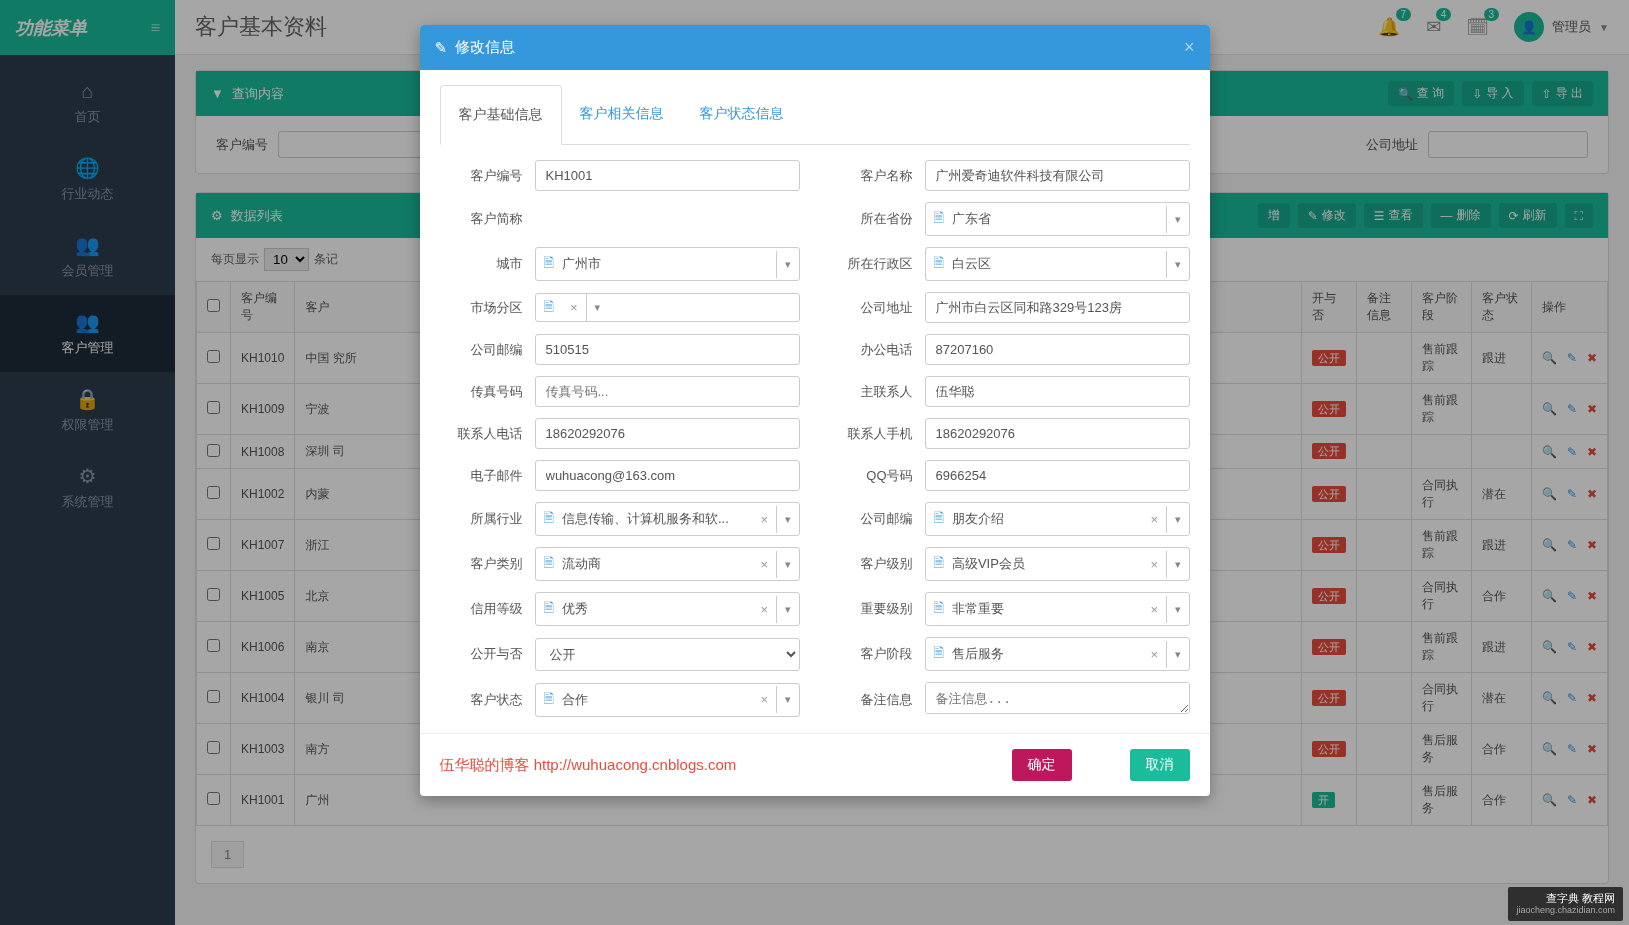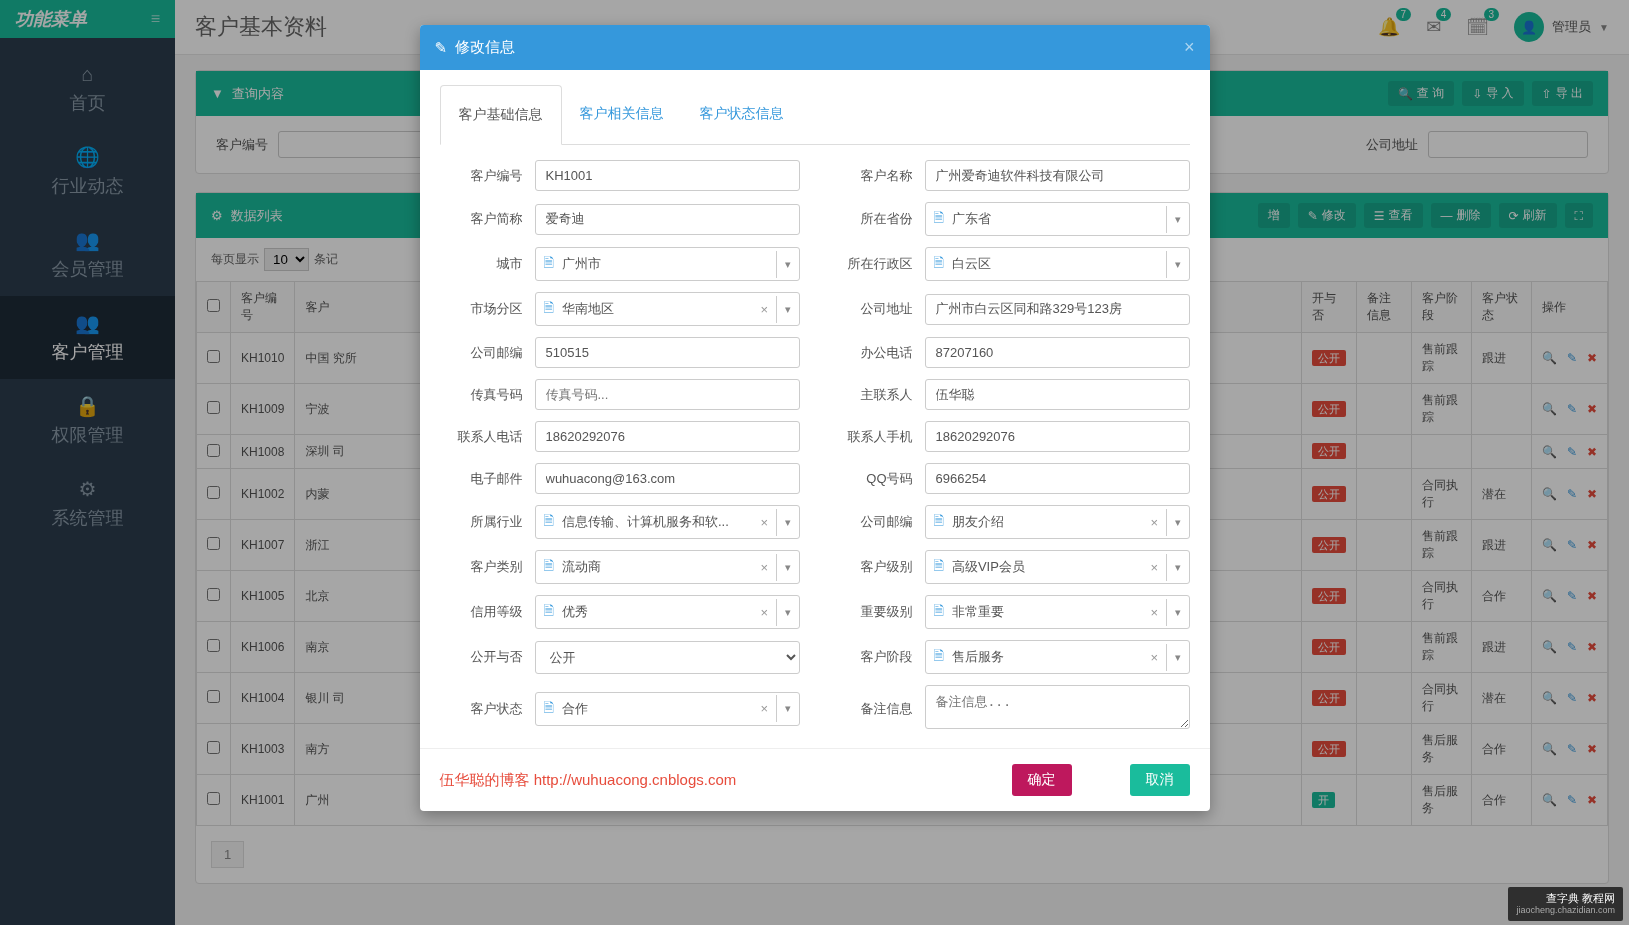--- a/index.html
+++ b/index.html
@@ -1,27 +1,27 @@
 <!DOCTYPE html>
 <html><head>
 <meta charset="utf-8">
 <style>
 * { box-sizing: border-box; margin: 0; padding: 0; }
 body { font-family: "Microsoft YaHei", Arial, sans-serif; font-size: 13px; background: #f5f5f5; color: #333; overflow: hidden; height: 925px; position: relative; }
 
 
 .sidebar { position: absolute; left: 0; top: 0; width: 175px; height: 100%; background: #2b3c4d; color: #8a9aa8; }
-.sidebar-header { height: 38px; background: #1abc9c; color: #fff; display: flex; align-items: center; justify-content: space-between; padding: 0 15px; font-size: 18px; font-weight: bold; font-style: italic; }
+.sidebar-header { height: 55px; background: #1abc9c; color: #fff; display: flex; align-items: center; justify-content: space-between; padding: 0 15px; font-size: 18px; font-weight: bold; font-style: italic; }
 .hamburger { font-size: 16px; color: rgba(255,255,255,0.6); }
 .sidebar-menu { padding-top: 10px; }
 .sidebar-item { display: flex; flex-direction: column; align-items: center; padding: 15px 0; cursor: pointer; color: #8a9aa8; position: relative; }
 .sidebar-item.active { background: #1e2b38; color: #fff; }
 .sidebar-item.active::after { content: ''; position: absolute; right: -8px; top: 50%; margin-top: -8px; border: 8px solid transparent; border-right-color: #f5f5f5; }
 .sidebar-item .icon { font-size: 20px; margin-bottom: 5px; }
-.sidebar-item .label { font-size: 18px; }
+.sidebar-item .label { font-size: 13px; }
 
 
 .main { position: absolute; left: 175px; top: 0; right: 0; height: 100%; }
 .top-bar { height: 55px; background: #fff; display: flex; align-items: center; padding: 0 20px; justify-content: space-between; border-bottom: 1px solid #e5e5e5; }
 .page-title-lg { font-size: 22px; color: #666; text-align: right; }
 .top-right { display: flex; align-items: center; gap: 25px; }
 .notif-icon { position: relative; font-size: 18px; color: #888; }
 .badge-sm { position: absolute; top: -8px; right: -10px; background: #1abc9c; color: #fff; border-radius: 10px; font-size: 10px; padding: 1px 5px; }
 .user-info { display: flex; align-items: center; gap: 8px; color: #555; }
 .avatar { width: 30px; height: 30px; border-radius: 50%; background: #1abc9c; display: inline-flex; align-items: center; justify-content: center; color: #fff; }
@@ -61,21 +61,21 @@
 .modal-body { padding: 15px 20px 5px; }
 .tabs { border-bottom: 1px solid #ddd; display: flex; margin-bottom: 15px; }
 .tab { padding: 20px 18px; cursor: pointer; color: #3598dc; font-size: 14px; }
 .tab.active { border: 1px solid #ddd; border-bottom-color: #fff; border-radius: 4px 4px 0 0; color: #555; margin-bottom: -1px; background: #fff; }
 
 .form-grid { display: grid; grid-template-columns: 1fr 1fr; gap: 0 30px; }
 .form-row { display: flex; align-items: center; margin-bottom: 11px; }
 .form-label { width: 95px; text-align: right; color: #555; padding-right: 12px; font-size: 13px; }
 .form-control { flex: 1; position: relative; }
 .form-control input, .form-control select, .form-control textarea { width: 100%; border: 1px solid #ccc; padding: 7px 10px; border-radius: 3px; font-size: 13px; color: #555; background: #fff; }
-.form-control textarea { resize: vertical; height: 44px; }
+.form-control textarea { resize: vertical; height: 32px; }
 .select-like { display: flex; align-items: center; width: 100%; border: 1px solid #ccc; border-radius: 3px; overflow: hidden; }
 .select-like .doc-icon { padding: 0 8px; color: #3598dc; font-size: 13px; }
 .select-like .sel-text { flex: 1; padding: 7px 0; color: #555; font-size: 13px; white-space: nowrap; overflow: hidden; text-overflow: ellipsis; }
 .select-like .clear-x { padding: 0 8px; color: #999; cursor: pointer; }
 .select-like .caret-box { border-left: 1px solid #ccc; padding: 7px 8px; color: #888; cursor: pointer; font-size: 11px; }
 
 .modal-footer { padding: 15px 20px; border-top: 1px solid #eee; display: flex; justify-content: space-between; align-items: center; }
 .blog-link { color: #e74c3c; font-size: 15px; }
 .footer-btns { display: flex; gap: 10px; }
 .btn { padding: 7px 16px; border-radius: 3px; border: none; cursor: pointer; font-size: 14px; }
@@ -411,21 +411,20 @@
           <div class="form-row">
             <div class="form-label">客户编号</div>
             <div class="form-control"><input type="text" value="KH1001" style=""></div>
           </div>
           <div class="form-row">
             <div class="form-label">客户名称</div>
             <div class="form-control"><input type="text" value="广州爱奇迪软件科技有限公司" style=""></div>
           </div>
           <div class="form-row">
             <div class="form-label">客户简称</div>
-            <div class="form-control"><input type="text" value="爱奇迪" style=""></div>
           </div>
           <div class="form-row">
             <div class="form-label">所在省份</div>
             <div class="form-control">
               <div class="select-like">
                 <span class="doc-icon">🗎</span>
                 <span class="sel-text">广东省</span>
                 <span class="caret-box">▾</span>
               </div>
             </div>
@@ -448,21 +447,20 @@
                 <span class="sel-text">白云区</span>
                 <span class="caret-box">▾</span>
               </div>
             </div>
           </div>
           <div class="form-row">
             <div class="form-label">市场分区</div>
             <div class="form-control">
               <div class="select-like">
                 <span class="doc-icon">🗎</span>
-                <span class="sel-text">华南地区</span>
                 <span class="clear-x">×</span>
                 <span class="caret-box">▾</span>
               </div>
             </div>
           </div>
           <div class="form-row">
             <div class="form-label">公司地址</div>
             <div class="form-control"><input type="text" value="广州市白云区同和路329号123房" style=""></div>
           </div>
           <div class="form-row">

